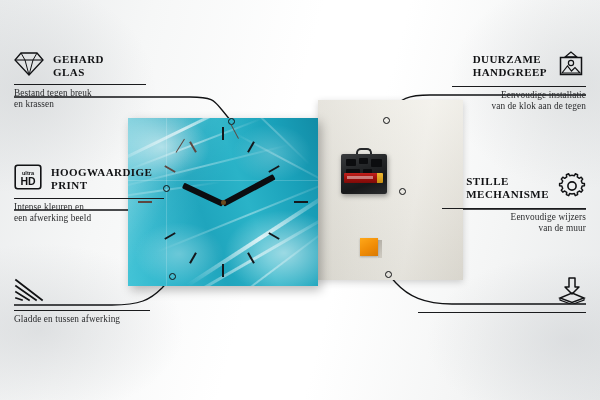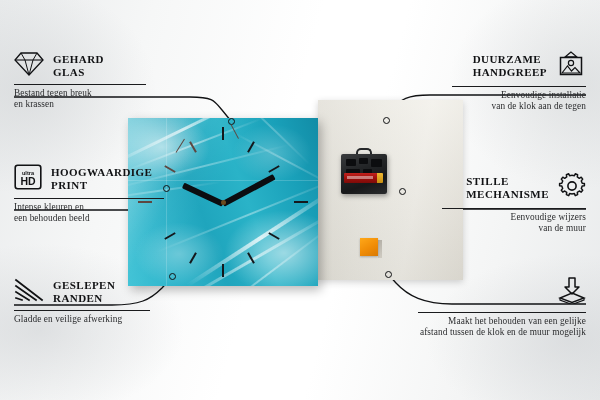--- a/index.html
+++ b/index.html
@@ -264,44 +264,40 @@
         </svg>
       </span>
       <span class="ttl">
         <span>HOOGWAARDIGE</span><br>
         <span>PRINT</span>
       </span>
     </div>
     <div class="rule"></div>
     <div class="sub">
       <span>Intense kleuren en</span><br>
-      <span>een behouden beeld</span>
+      <span>een afwerking beeld</span>
     </div>
   </div>
 
   <div class="feat left" style="left:14px; top:278px; width:136px;">
     <div class="head">
       <span class="ico">
         <svg width="30" height="24" viewBox="0 0 30 24">
           <g stroke="#111214" stroke-width="1.7" stroke-linecap="square">
             <line x1="2" y1="2" x2="28" y2="22"></line>
             <line x1="2" y1="8" x2="22" y2="22"></line>
             <line x1="2" y1="14" x2="15" y2="22"></line>
             <line x1="2" y1="20" x2="8" y2="22"></line>
           </g>
         </svg>
       </span>
-      <span class="ttl">
-        <span>GESLEPEN</span><br>
-        <span>RANDEN</span>
-      </span>
-    </div>
-    <div class="rule"></div>
-    <div class="sub">
-      <span>Gladde en veilige afwerking</span>
+    </div>
+    <div class="rule"></div>
+    <div class="sub">
+      <span>Gladde en tussen afwerking</span>
     </div>
   </div>
 
   <div class="feat right" style="left:452px; top:50px; width:134px;">
     <div class="head">
       <span class="ttl">
         <span>DUURZAME</span><br>
         <span>HANDGREEP</span>
       </span>
       <span class="ico">
@@ -347,19 +343,15 @@
     <div class="head">
       <span class="ico">
         <svg width="28" height="28" viewBox="0 0 28 28">
           <path d="M11,2 L17,2 L17,11 L21,11 L14,18 L7,11 L11,11 Z" fill="none" stroke="#111214" stroke-width="1.5" stroke-linejoin="round"></path>
           <path d="M14,17 L26,22 L14,26.5 L2,22 Z" fill="none" stroke="#111214" stroke-width="1.4"></path>
           <path d="M2,22 L2,24 L14,28.5 L26,24 L26,22" fill="none" stroke="#111214" stroke-width="1.2"></path>
         </svg>
       </span>
     </div>
     <div class="rule"></div>
-    <div class="sub">
-      <span>Maakt het behouden van een gelijke</span><br>
-      <span>afstand tussen de klok en de muur mogelijk</span>
-    </div>
   </div>
 
 </div>
 
 </body></html>

